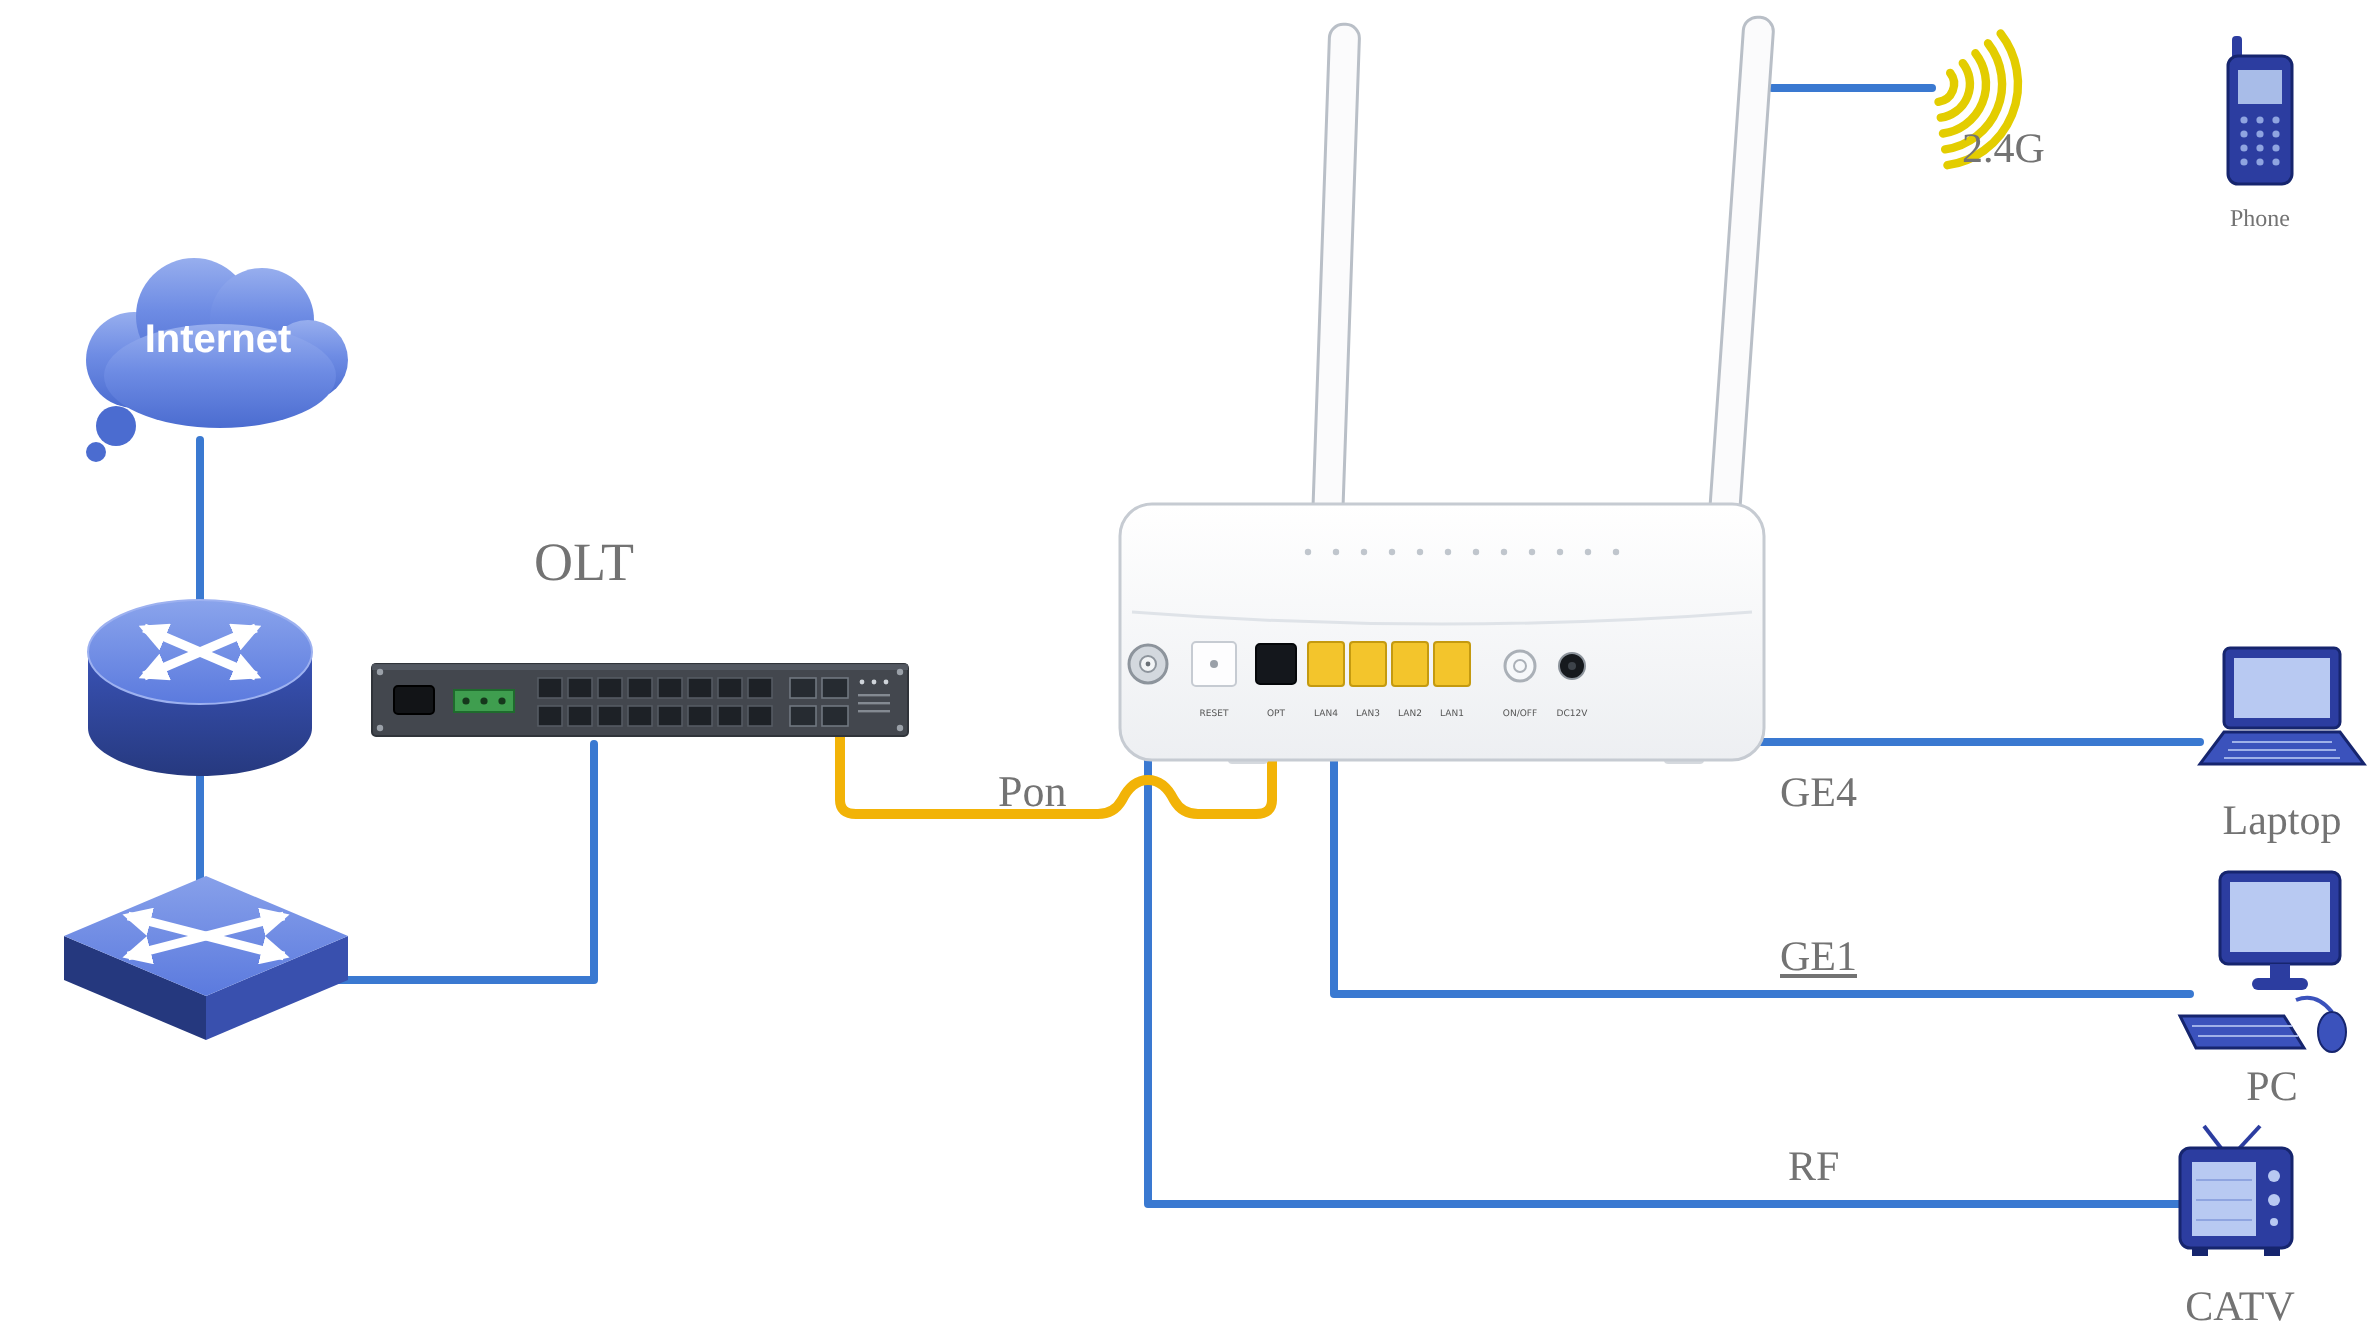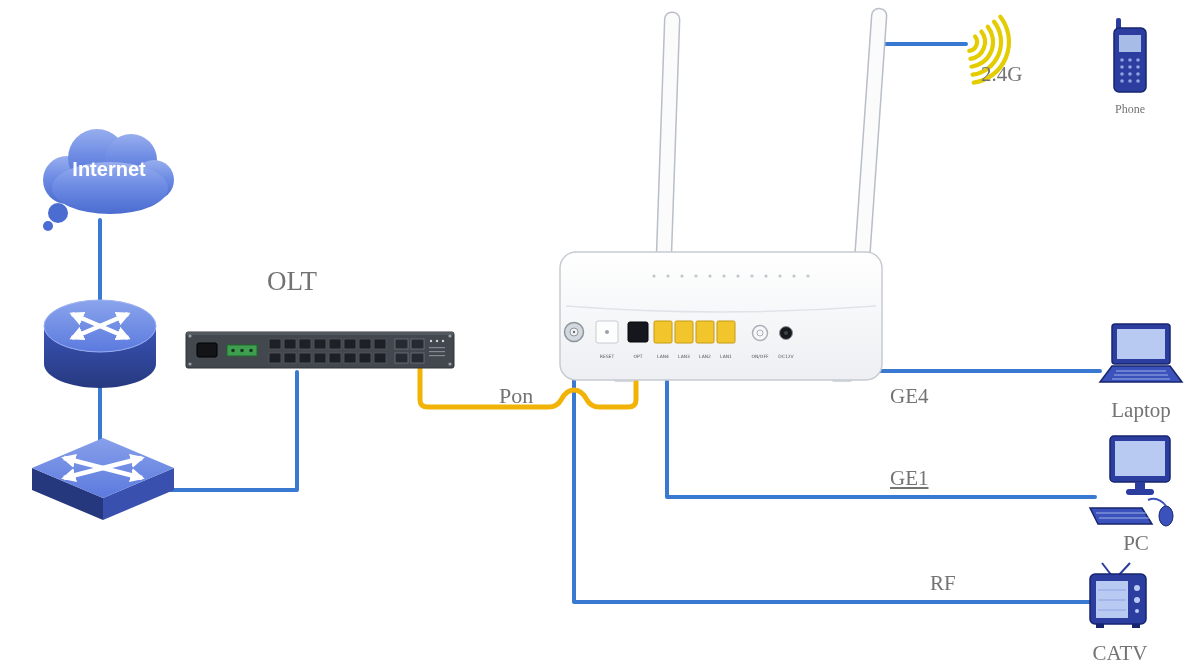--- a/index.html
+++ b/index.html
@@ -280,16 +280,16 @@
   </svg>
 
   <div class="lbl" style="left:267px;top:266px;font-size:27px;">OLT</div>
   <div class="lbl" style="left:499px;top:383px;font-size:22px;">Pon</div>
   <div class="lbl" style="left:981px;top:62px;">2.4G</div>
   <div class="lbl ctr" style="left:1098px;top:102px;width:64px;font-size:12px;">Phone</div>
   <div class="lbl" style="left:890px;top:343px;margin-top:41px;">GE4</div>
   <div class="lbl ctr" style="left:1098px;top:398px;width:86px;">Laptop</div>
   <div class="lbl" style="left:890px;top:466px;text-decoration:underline;">GE1</div>
   <div class="lbl ctr" style="left:1094px;top:531px;width:84px;">PC</div>
-  <div class="lbl" style="left:894px;top:571px;margin-left:36px;">RF</div>
+  <div class="lbl" style="left:894px;top:571px;">RF</div>
   <div class="lbl ctr" style="left:1088px;top:641px;width:64px;">CATV</div>
 
 </div>
 
 </body></html>

